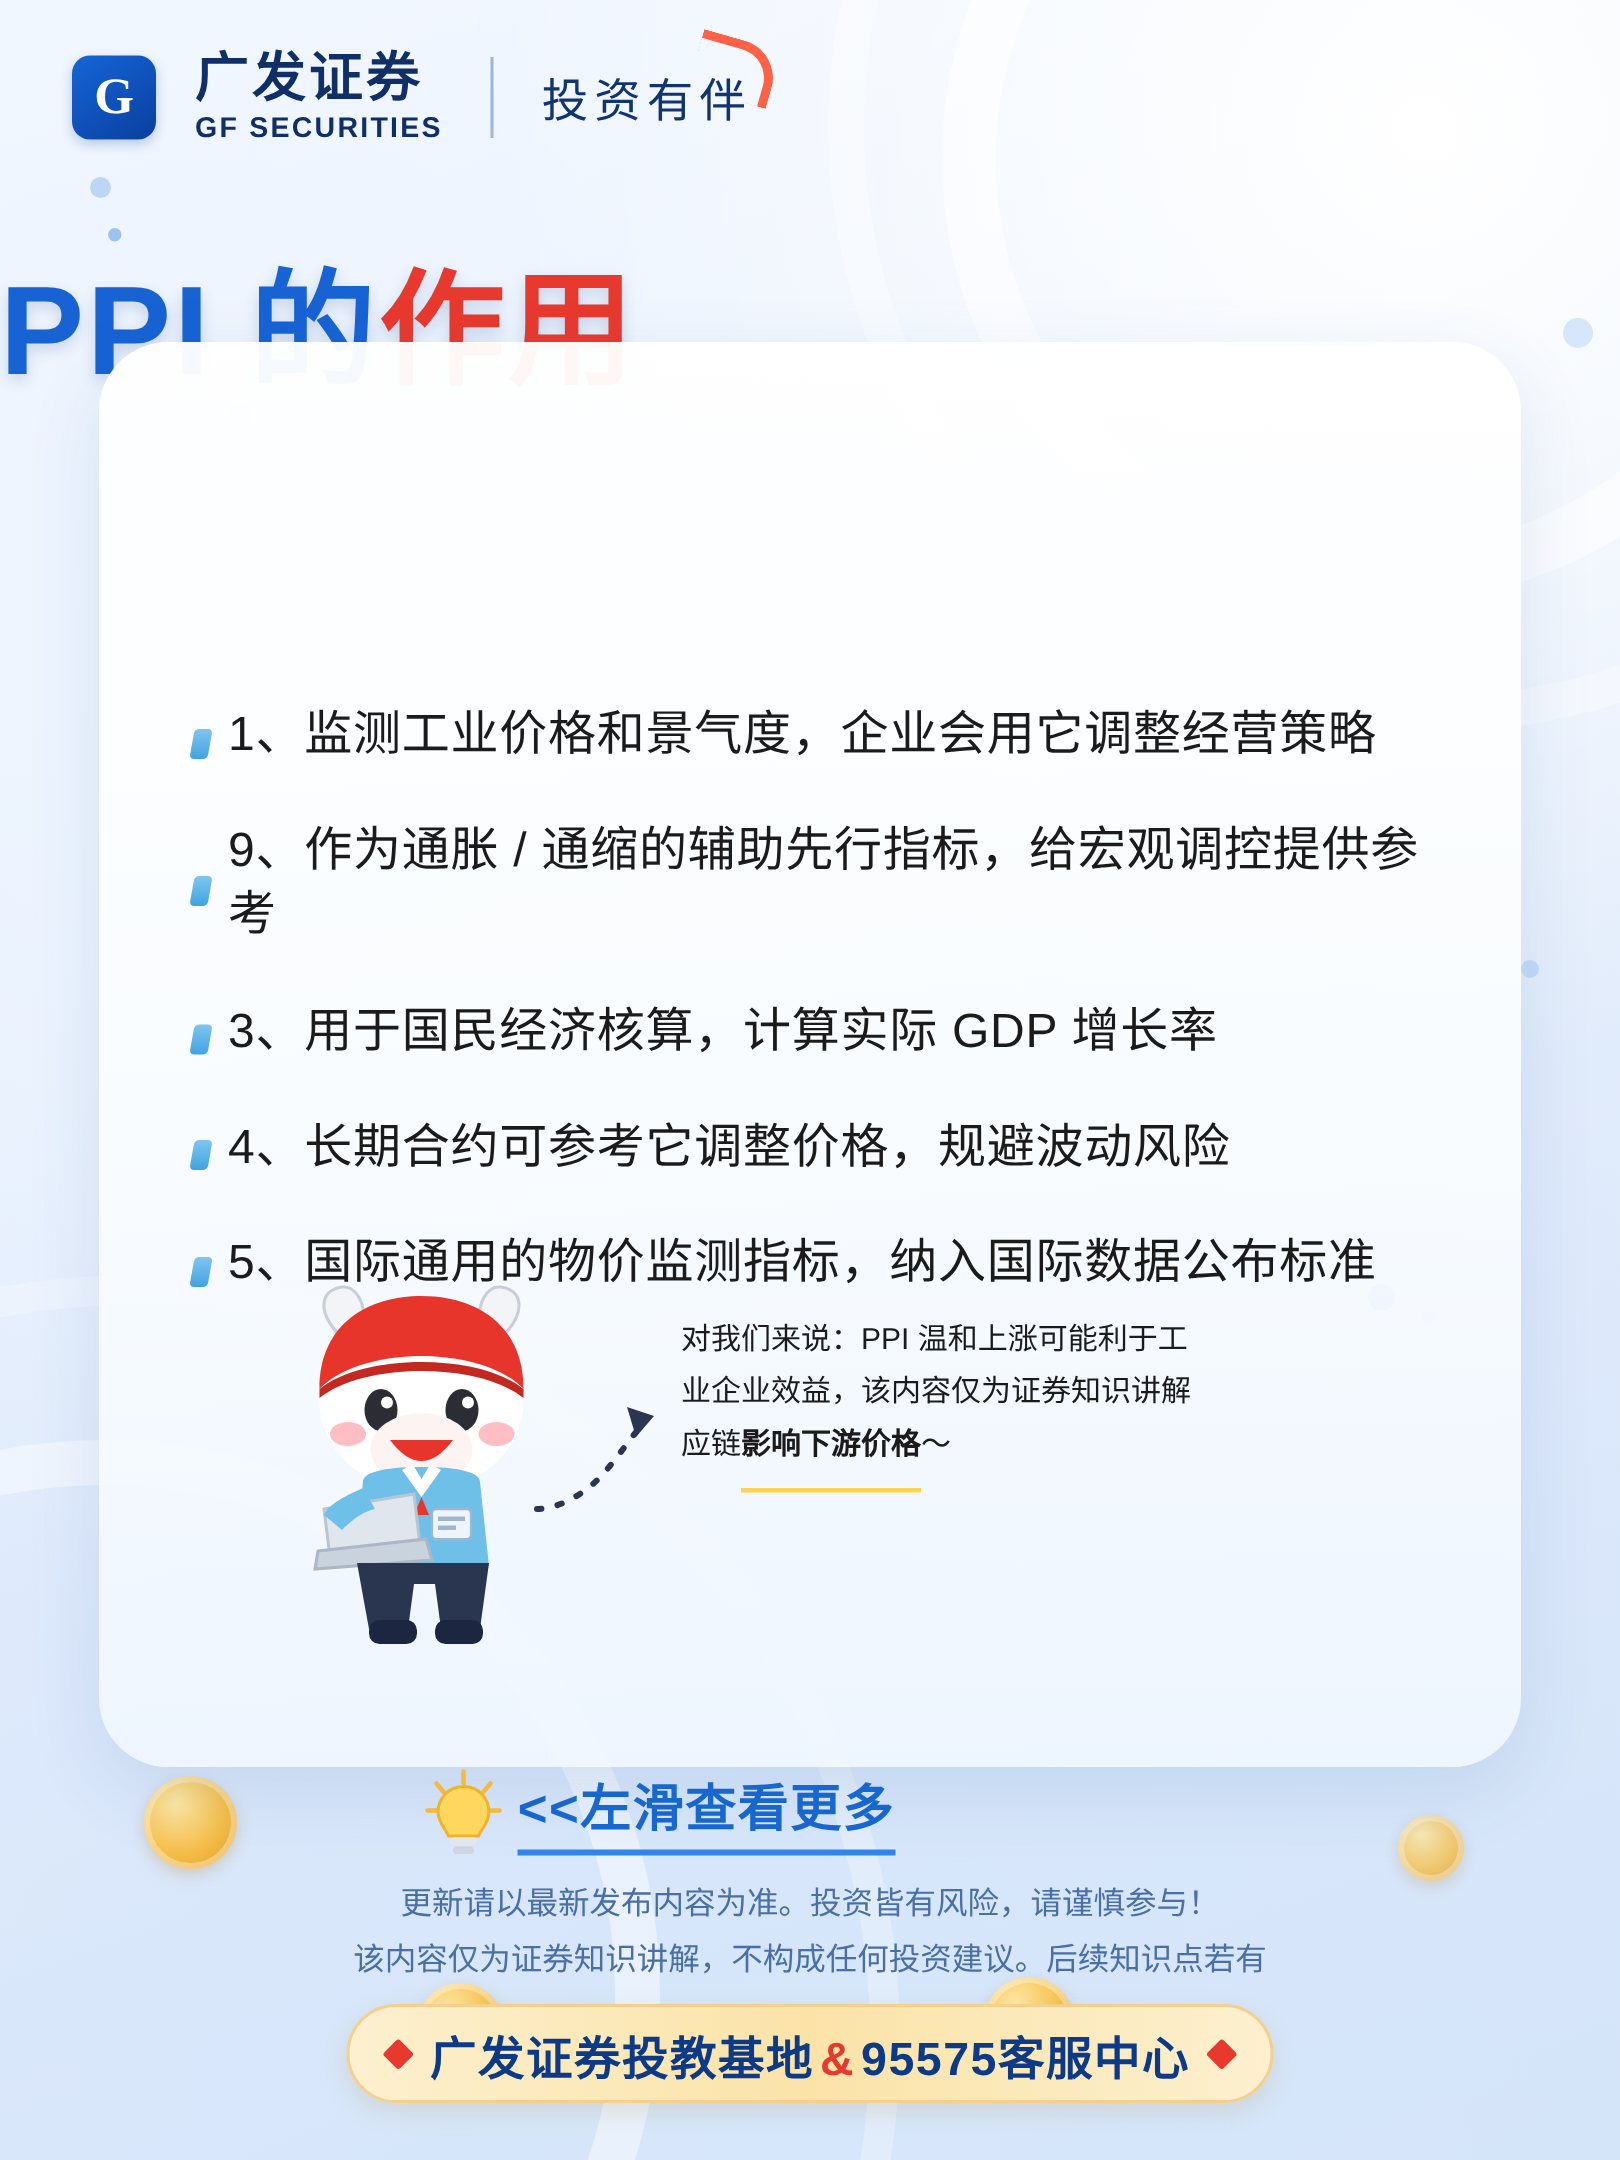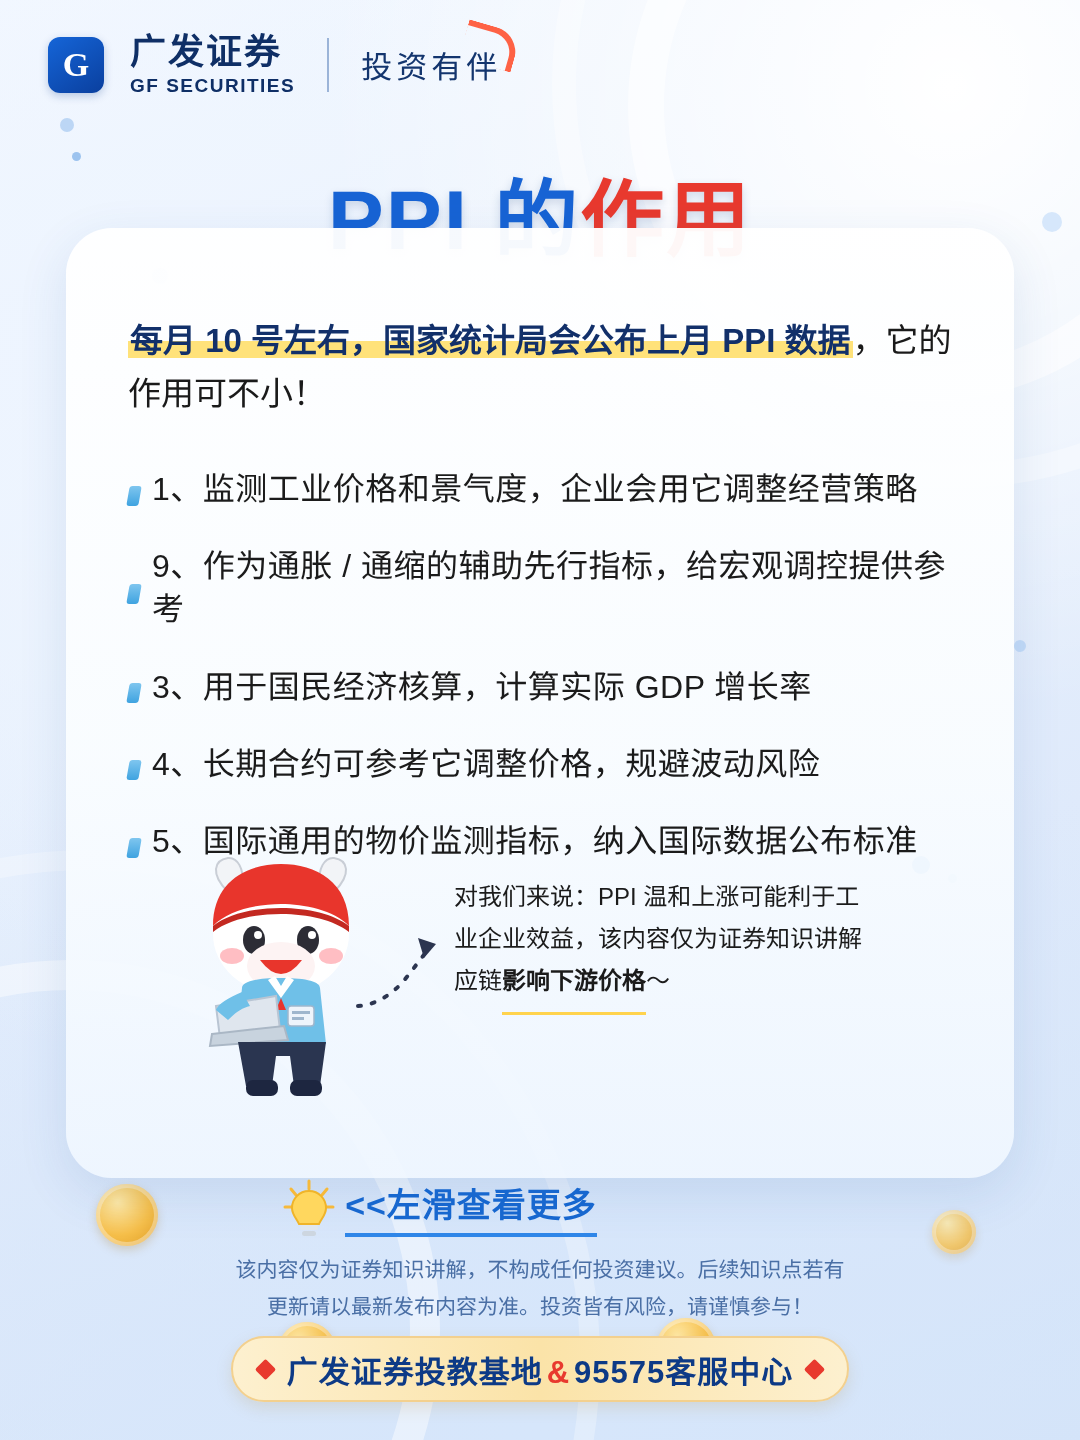--- a/index.html
+++ b/index.html
@@ -107,21 +107,21 @@
     transform: rotate(16deg);
     opacity: .95;
   }
 
   
   .title {
     position: absolute;
     top: 152px;
     left: 0;
     width: 1080px;
-    text-align: center;
+    text-align: left;
     font-size: 84px;
     font-weight: bold;
     letter-spacing: 2px;
     font-family: "Liberation Sans", sans-serif;
     text-shadow: 0 4px 10px rgba(20,60,130,0.18);
   }
   .title .blue { color: #1763d4; }
   .title .red  { color: #e8392e; }
 
   
@@ -186,21 +186,21 @@
     left: 118px;
     top: 620px;
     width: 210px;
     height: 260px;
   }
   .note {
     position: absolute;
     left: 388px;
     top: 648px;
     width: 548px;
-    font-size: 24px;
+    font-size: 20px;
     line-height: 1.75;
     color: #1b1b1b;
   }
   .note .ul {
     border-bottom: 3px solid #ffd34d;
     padding-bottom: 18px;
     font-weight: bold;
   }
   .arrow-curve {
     position: absolute;
@@ -316,23 +316,20 @@
       <div class="slogan-swoosh"></div>
     </div>
   </div>
 
   <div class="title">
     <span class="blue">PPI 的</span><span class="red">作用</span>
   </div>
 
   <div class="card">
 
-    <div class="lead">
-      <span class="hl">每月 10 号左右，国家统计局会公布上月 PPI 数据</span><span>，它的作用可不小！</span>
-    </div>
 
     <div class="list">
       <div class="list-item">
         <span class="bullet"></span>
         <span class="item-text">1、监测工业价格和景气度，企业会用它调整经营策略</span>
       </div>
       <div class="list-item">
         <span class="bullet"></span>
         <span class="item-text">9、作为通胀 / 通缩的辅助先行指标，给宏观调控提供参考</span>
       </div>
@@ -415,22 +412,22 @@
         <line x1="50" y1="28" x2="43" y2="28"></line>
       </g>
       <path d="M26 12 C36 12 43 20 43 29 C43 36 38 40 36 45 L16 45 C14 40 9 36 9 29 C9 20 16 12 26 12 Z" fill="#ffd75e" stroke="#f0b429" stroke-width="2"></path>
       <rect x="17" y="46" width="18" height="5" rx="2.5" fill="#e0e7ef"></rect>
       <rect x="19" y="52" width="14" height="5" rx="2.5" fill="#cdd6e0"></rect>
     </svg>
     <div class="swipe-text">&lt;&lt;左滑查看更多</div>
   </div>
 
   <div class="disclaimer">
+    <div>更新请以最新发布内容为准。投资皆有风险，请谨慎参与！</div>
     <div>该内容仅为证券知识讲解，不构成任何投资建议。后续知识点若有</div>
-    <div>更新请以最新发布内容为准。投资皆有风险，请谨慎参与！</div>
   </div>
 
   <div class="footer-pill">
     <span class="diamond"></span>
     <span class="footer-text">
       <span>广发证券投教基地</span><span class="amp">&amp;</span><span>95575客服中心</span>
     </span>
     <span class="diamond"></span>
   </div>
 

